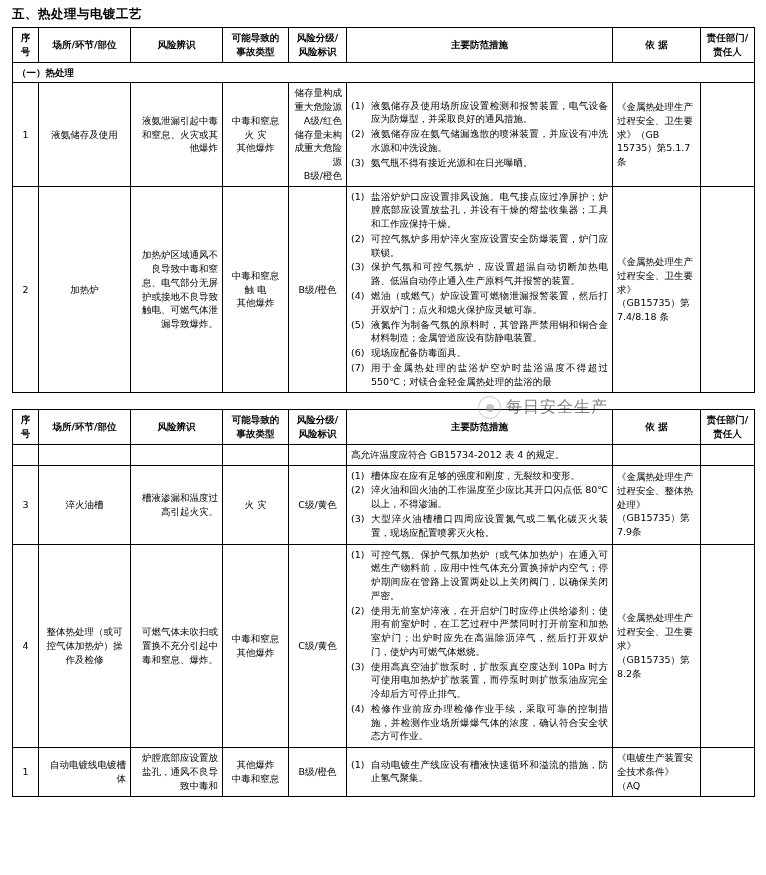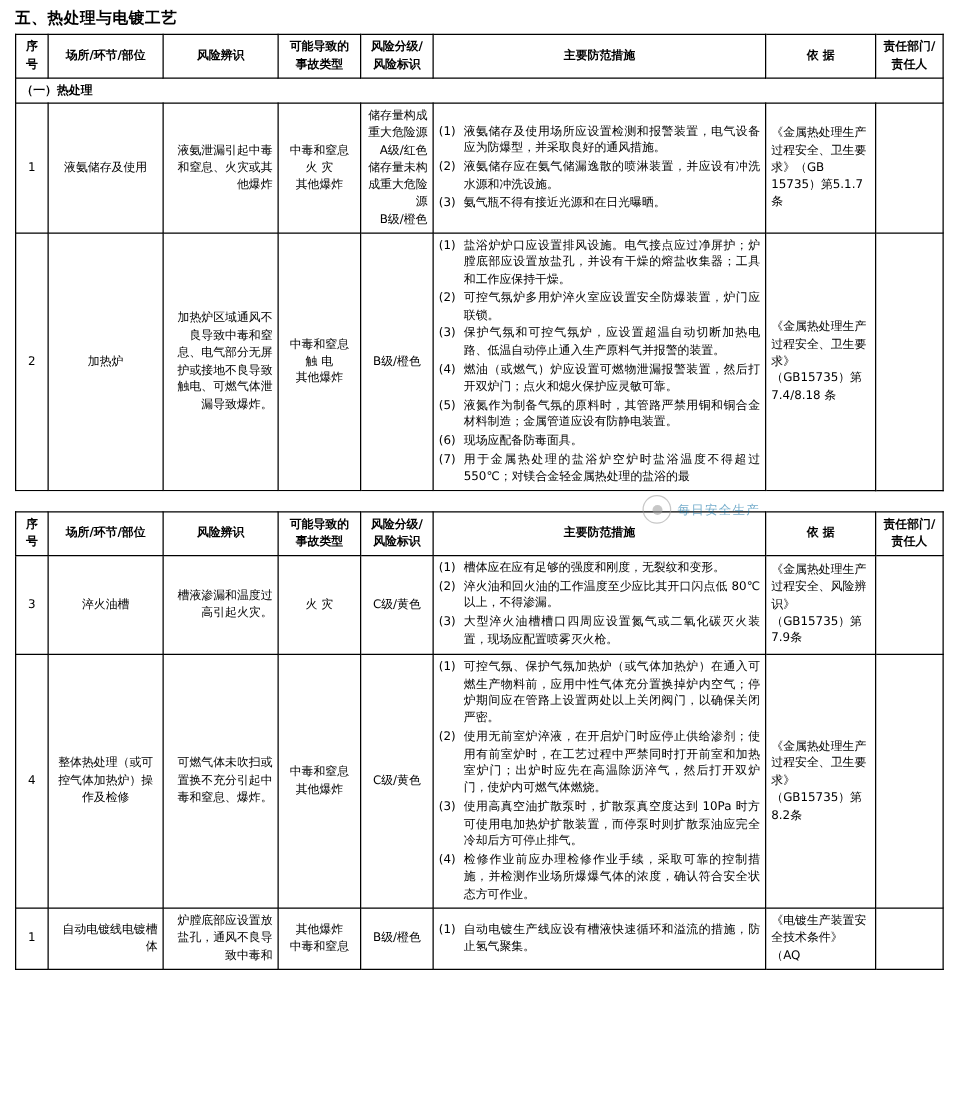--- a/index.html
+++ b/index.html
@@ -107,22 +107,22 @@
   .stamp .ring::after {
     content: "";
     position: absolute;
     left: 50%; top: 50%;
     width: 8px; height: 8px;
     background: #9a9a9a;
     border-radius: 50%;
     transform: translate(-50%,-50%);
   }
   .stamp .txt {
-    font-size: 10px;
-    color: #0369a1;
+    font-size: 16px;
+    color: #0f172a;
     letter-spacing: 1px;
     white-space: nowrap;
   }
   #stamp1 { right: 24px; top: 396px; }
   #stamp2 { right: 24px; top: 838px; }
 </style>
 </head>
 <body>
 
 <div class="page">
@@ -247,35 +247,45 @@
         <th>主要防范措施</th>
         <th>依 据</th>
         <th>
           <div>责任部门/</div>
           <div>责任人</div>
         </th>
       </tr>
     </thead>
     <tbody>
 
+      <tr>
+        <td></td>
+        <td></td>
+        <td></td>
+        <td></td>
+        <td></td>
+        <td class="just">高允许温度应符合 GB15734-2012 表 4 的规定。</td>
+        <td></td>
+        <td></td>
+      </tr>
 
       <tr>
         <td class="ctr">3</td>
         <td class="ctr cellpad">淬火油槽</td>
         <td class="cellpad">槽液渗漏和温度过高引起火灾。</td>
         <td class="ctr">火 灾</td>
         <td class="ctr">C级/黄色</td>
         <td class="just">
           <ul class="measure-list">
             <li><span class="num">(1)</span><span>槽体应在应有足够的强度和刚度，无裂纹和变形。</span></li>
             <li><span class="num">(2)</span><span>淬火油和回火油的工作温度至少应比其开口闪点低 80℃以上，不得渗漏。</span></li>
             <li><span class="num">(3)</span><span>大型淬火油槽槽口四周应设置氮气或二氧化碳灭火装置，现场应配置喷雾灭火枪。</span></li>
           </ul>
         </td>
-        <td class="basis-cell">《金属热处理生产过程安全、风险辨识》（GB15735）第7.9条</td>
+        <td class="basis-cell">《金属热处理生产过程安全、整体热处理》（GB15735）第7.9条</td>
         <td></td>
       </tr>
 
       <tr>
         <td class="ctr">4</td>
         <td class="ctr cellpad">整体热处理（或可控气体加热炉）操作及检修</td>
         <td class="cellpad">可燃气体未吹扫或置换不充分引起中毒和窒息、爆炸。</td>
         <td class="ctr" style="white-space:pre-line;">中毒和窒息
 其他爆炸</td>
         <td class="ctr">C级/黄色</td>

